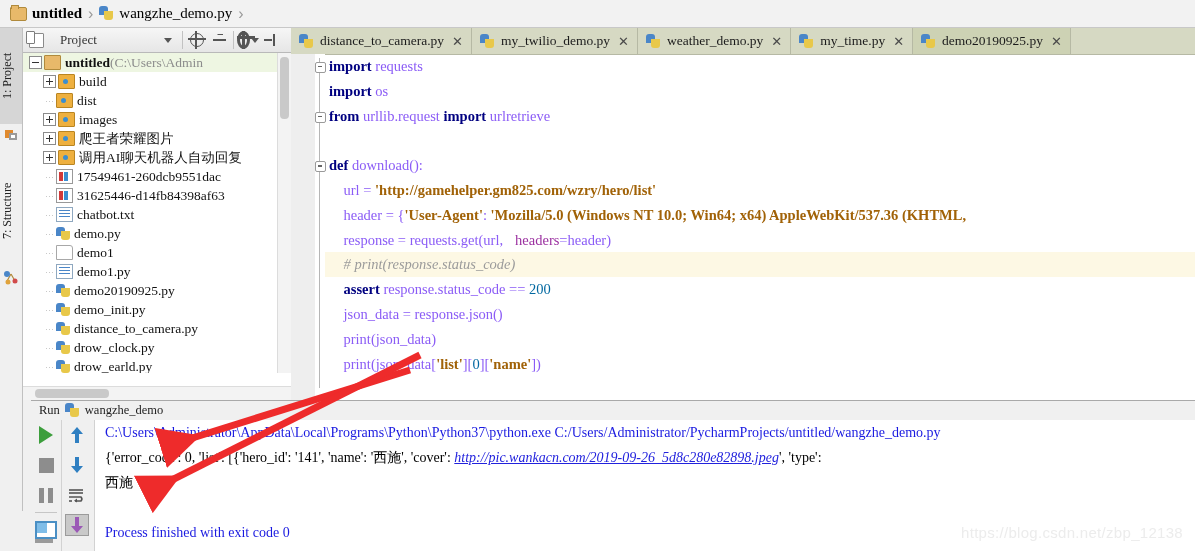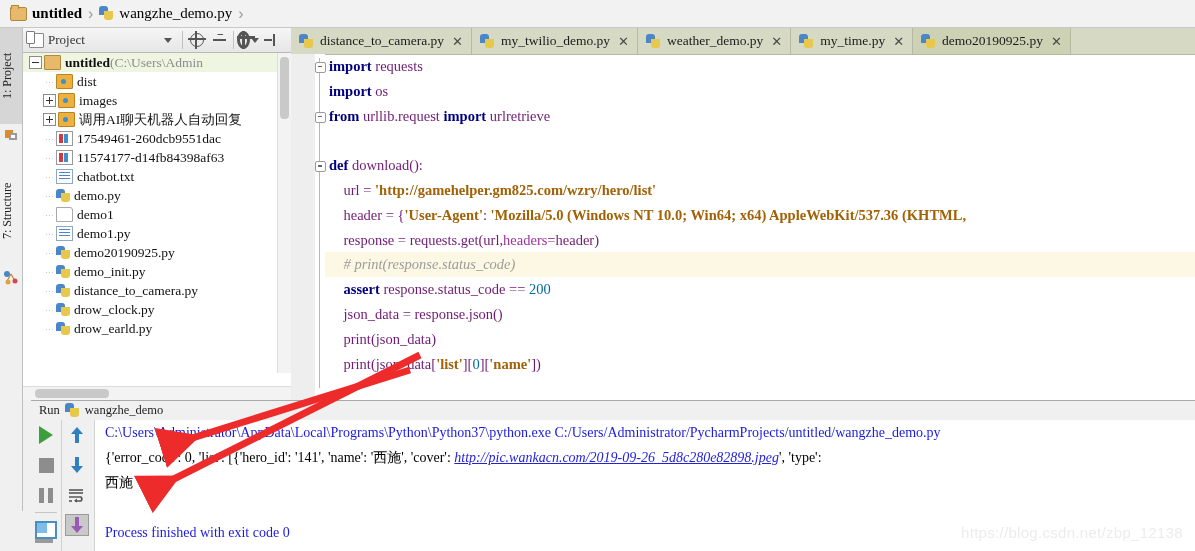--- a/index.html
+++ b/index.html
@@ -32,21 +32,21 @@
   .vstrip{position:absolute;left:0;top:28px;width:22px;height:523px;background:#f0f0f0;border-right:1px solid #c0c0c0;}
   .vtab{position:absolute;left:0;width:22px;writing-mode:vertical-rl;transform:rotate(180deg);
         font-family:"Liberation Serif",serif;font-size:12px;text-align:center;
         padding:6px 0;box-sizing:border-box;color:#222;}
   .vtab.sel{background:#d6d6d6;}
   .vtab-ico{position:absolute;left:4px;width:14px;height:14px;}
 
   
   .projpanel{position:absolute;left:23px;top:28px;width:268px;height:372px;background:#fff;border-right:1px solid #a9a9a9;}
   .proj-toolbar{height:24px;background:linear-gradient(#f6f6f6,#e6e6e6);border-bottom:1px solid #b9b9b9;display:flex;align-items:center;}
-  .proj-title{display:flex;align-items:center;gap:4px;padding-left:6px;width:150px;}
+  .proj-title{display:flex;align-items:center;gap:16px;padding-left:6px;width:150px;}
   .proj-title span{font-family:"Liberation Serif",serif;font-size:13px;color:#333;}
   .ico-proj{width:13px;height:13px;border:1.4px solid #8a8a8a;border-radius:1px;position:relative;background:#fff;}
   .ico-proj:after{content:"";position:absolute;left:-4px;top:-3px;width:7px;height:11px;background:#fff;border:1.4px solid #7d7d7d;border-radius:1px;}
   .caret{width:0;height:0;border-left:4px solid transparent;border-right:4px solid transparent;border-top:5px solid #555;margin-left:auto;margin-right:7px;}
   .tb-sep{width:1px;height:18px;background:#c2c2c2;margin:0 3px;}
   .tb-btn{width:22px;height:20px;display:flex;align-items:center;justify-content:center;position:relative;}
   .tgt{width:12px;height:12px;border:1.4px solid #555;border-radius:50%;position:relative;}
   .tgt:before,.tgt:after{content:"";position:absolute;background:#555;}
   .tgt:before{left:-3px;top:4.3px;width:18px;height:1.4px;}
   .tgt:after{top:-3px;left:4.3px;height:18px;width:1.4px;}
@@ -101,23 +101,23 @@
   .foldline{position:absolute;left:4px;top:0;width:1px;background:#b6b6b6;}
   .foldbox{position:absolute;left:0;width:9px;height:9px;border:1px solid #9a9a9a;background:#fff;border-radius:2px;}
   .foldbox:after{content:"";position:absolute;left:1.5px;top:3.3px;width:4.5px;height:1.2px;background:#666;}
   .code{position:absolute;left:34px;top:26px;width:870px;height:346px;overflow:hidden;
         font-family:"Liberation Serif",serif;font-size:14.5px;white-space:pre;}
   .cline{height:24.8px;line-height:24.8px;padding-left:4px;}
   .cline.hl{background:#fdf8e4;width:870px;}
   .kw{color:#000080;font-weight:bold;}
   .str{color:#a16207;font-weight:bold;}
   .num{color:#0369a1;}
-  .kwarg{color:#9b30a0;}
+  .kwarg{color:#9b30a0;margin-left:12px;}
   .cmt{color:#9b9b9b;font-style:italic;}
-  .plain{color:#701a75;}
+  .plain{color:#8b5cf6;}
 
   
   .runwin{position:absolute;left:31px;top:400px;width:1172px;height:151px;background:#7dd3fc;border-top:1px solid #a9a9a9;}
   .run-header{height:19px;background:#f0f0f0;border-bottom:1px solid #c8c8c8;display:flex;align-items:center;gap:5px;padding-left:8px;}
   .run-header span{font-family:"Liberation Serif",serif;font-size:12.5px;color:#222;}
   .run-left{position:absolute;left:0;top:19px;width:30px;height:132px;background:#f0f0f0;border-right:1px solid #d2d2d2;}
   .run-left2{position:absolute;left:31px;top:19px;width:32px;height:132px;background:#f0f0f0;border-right:1px solid #d2d2d2;}
   .rbtn{width:30px;height:30px;display:flex;align-items:center;justify-content:center;position:relative;}
   .play{width:0;height:0;border-left:14px solid #3c9e3c;border-top:9px solid transparent;border-bottom:9px solid transparent;}
   .stop{width:15px;height:15px;background:#8d8d8d;}
@@ -224,47 +224,59 @@
     <div class="tree" id="tree">
         <div class="trow sel">
           <span class="tind" style="width:6px"></span>
           <span class="tog"></span>
           <span class="fi" style="background:#e8b96a;border:1px solid #b08a3c;border-radius:1px;"></span>
           <span class="tlabel bold">untitled</span>
           <span class="tpath"> (C:\Users\Admin</span>
         </div>
         <div class="trow">
           <span class="tind" style="width:20px"></span>
+          <span class="tog plus"></span>
+          <span class="fi fi-folder"></span>
+          <span class="tlabel">build</span>
+        </div>
+        <div class="trow">
+          <span class="tind" style="width:20px"></span>
           <span class="dots">···</span>
           <span class="fi fi-folder"></span>
           <span class="tlabel">dist</span>
         </div>
         <div class="trow">
           <span class="tind" style="width:20px"></span>
           <span class="tog plus"></span>
           <span class="fi fi-folder"></span>
           <span class="tlabel">images</span>
         </div>
         <div class="trow">
           <span class="tind" style="width:20px"></span>
           <span class="tog plus"></span>
           <span class="fi fi-folder"></span>
+          <span class="tlabel">爬王者荣耀图片</span>
+        </div>
+        <div class="trow">
+          <span class="tind" style="width:20px"></span>
+          <span class="tog plus"></span>
+          <span class="fi fi-folder"></span>
           <span class="tlabel">调用AI聊天机器人自动回复</span>
         </div>
         <div class="trow">
           <span class="tind" style="width:20px"></span>
           <span class="dots">···</span>
           <span class="fi fi-img"></span>
           <span class="tlabel">17549461-260dcb9551dac</span>
         </div>
         <div class="trow">
           <span class="tind" style="width:20px"></span>
           <span class="dots">···</span>
           <span class="fi fi-img"></span>
-          <span class="tlabel">11574177-d14fb84398af63</span>
+          <span class="tlabel">31625446-d14fb84398af63</span>
         </div>
         <div class="trow">
           <span class="tind" style="width:20px"></span>
           <span class="dots">···</span>
           <span class="fi fi-txt"></span>
           <span class="tlabel">chatbot.txt</span>
         </div>
         <div class="trow">
           <span class="tind" style="width:20px"></span>
           <span class="dots">···</span>

